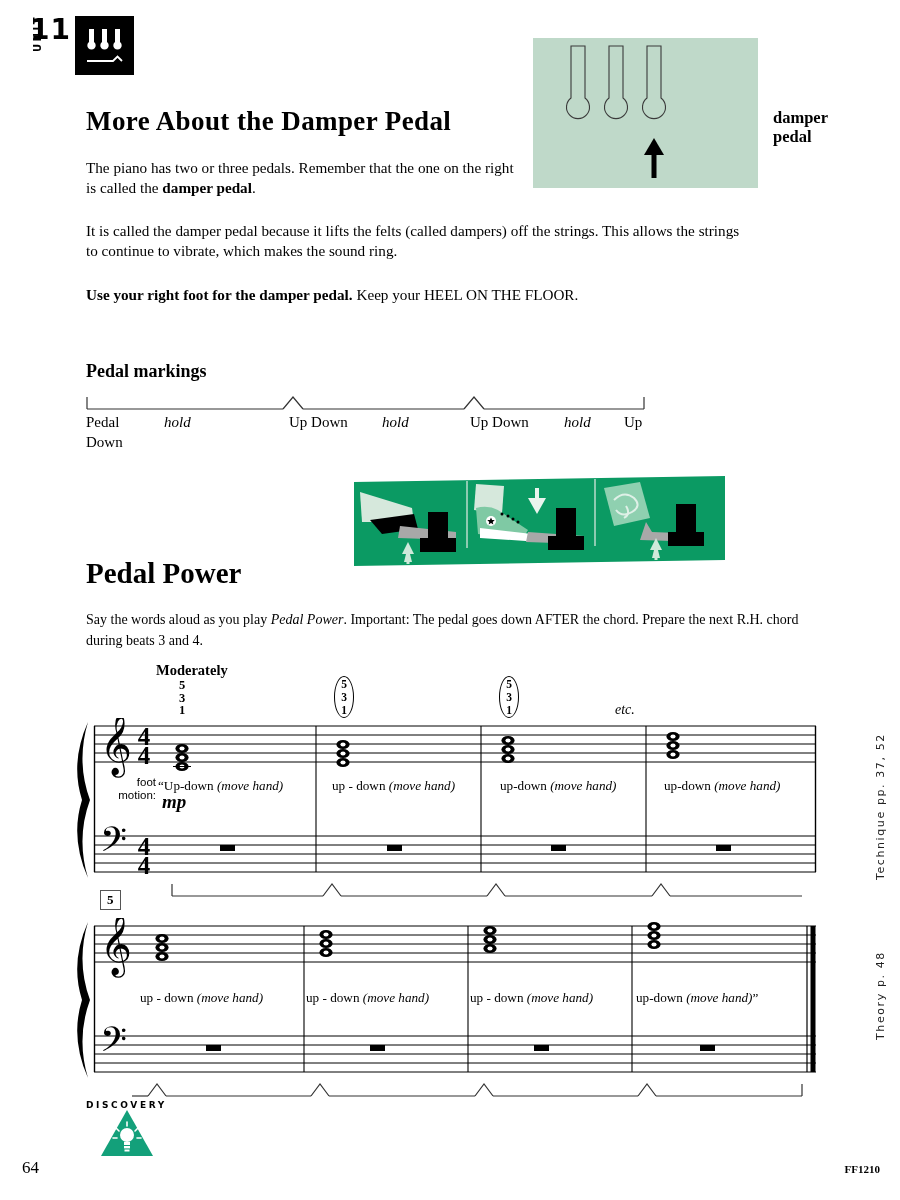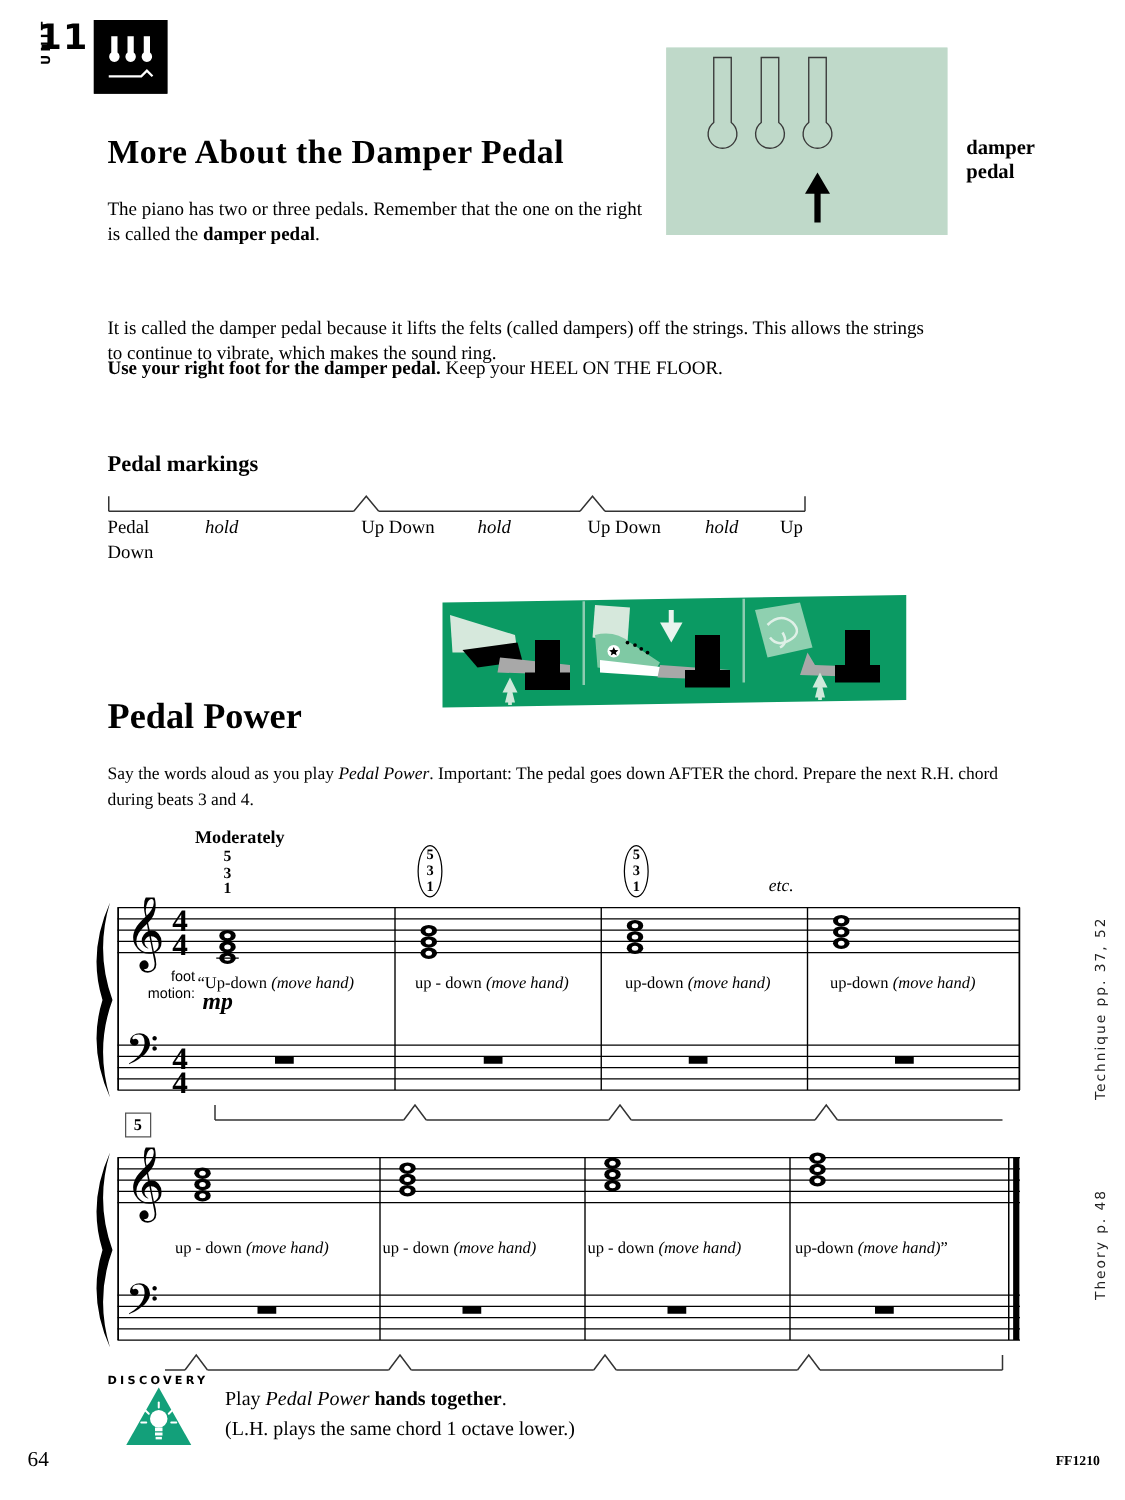--- a/index.html
+++ b/index.html
@@ -45,21 +45,21 @@
     font-size: 18px; font-weight: bold;
   }
   .h-song {
     position: absolute; left: 86px; top: 557px;
     font-size: 29px; font-weight: bold;
   }
 
   
   .para { position: absolute; font-size: 15.2px; line-height: 20px; }
   .p1 { left: 86px; top: 158px; width: 430px; }
-  .p2 { left: 86px; top: 221px; width: 660px; margin-top: 32px; }
+  .p2 { left: 86px; top: 221px; width: 660px; }
   .p3 { left: 86px; top: 285px; width: 700px; }
   .p-play { position: absolute; left: 86px; top: 609px; width: 740px; font-size: 14px; line-height: 21px; }
   b { font-weight: bold; }
   i { font-style: italic; }
 
   
   .pedal-illus {
     position: absolute; left: 533px; top: 38px;
     width: 225px; height: 150px; background: #bfd9c9;
   }
@@ -538,22 +538,18 @@
         <rect x="24.5" y="41.5" width="5" height="2" fill="#fff"></rect>
         <g stroke="#fff" stroke-width="1.6" stroke-linecap="round">
           <path d="M27 14 V18"></path>
             <path d="M16 20 L19 23"></path>
             <path d="M38 20 L35 23"></path>
           <path d="M13 30 H17"></path>
             <path d="M41 30 H37"></path>
         </g>
       </svg>
     </div>
-    <div class="disc-text">
-      <div><span>Play </span><i>Pedal Power</i><b> hands together</b><span>.</span></div>
-      <div>(L.H. plays the same chord 1 octave lower.)</div>
-    </div>
   </div>
 
   <div class="pagenum">64</div>
   <div class="catalog">FF1210</div>
 
 </div>
 
 </body></html>

